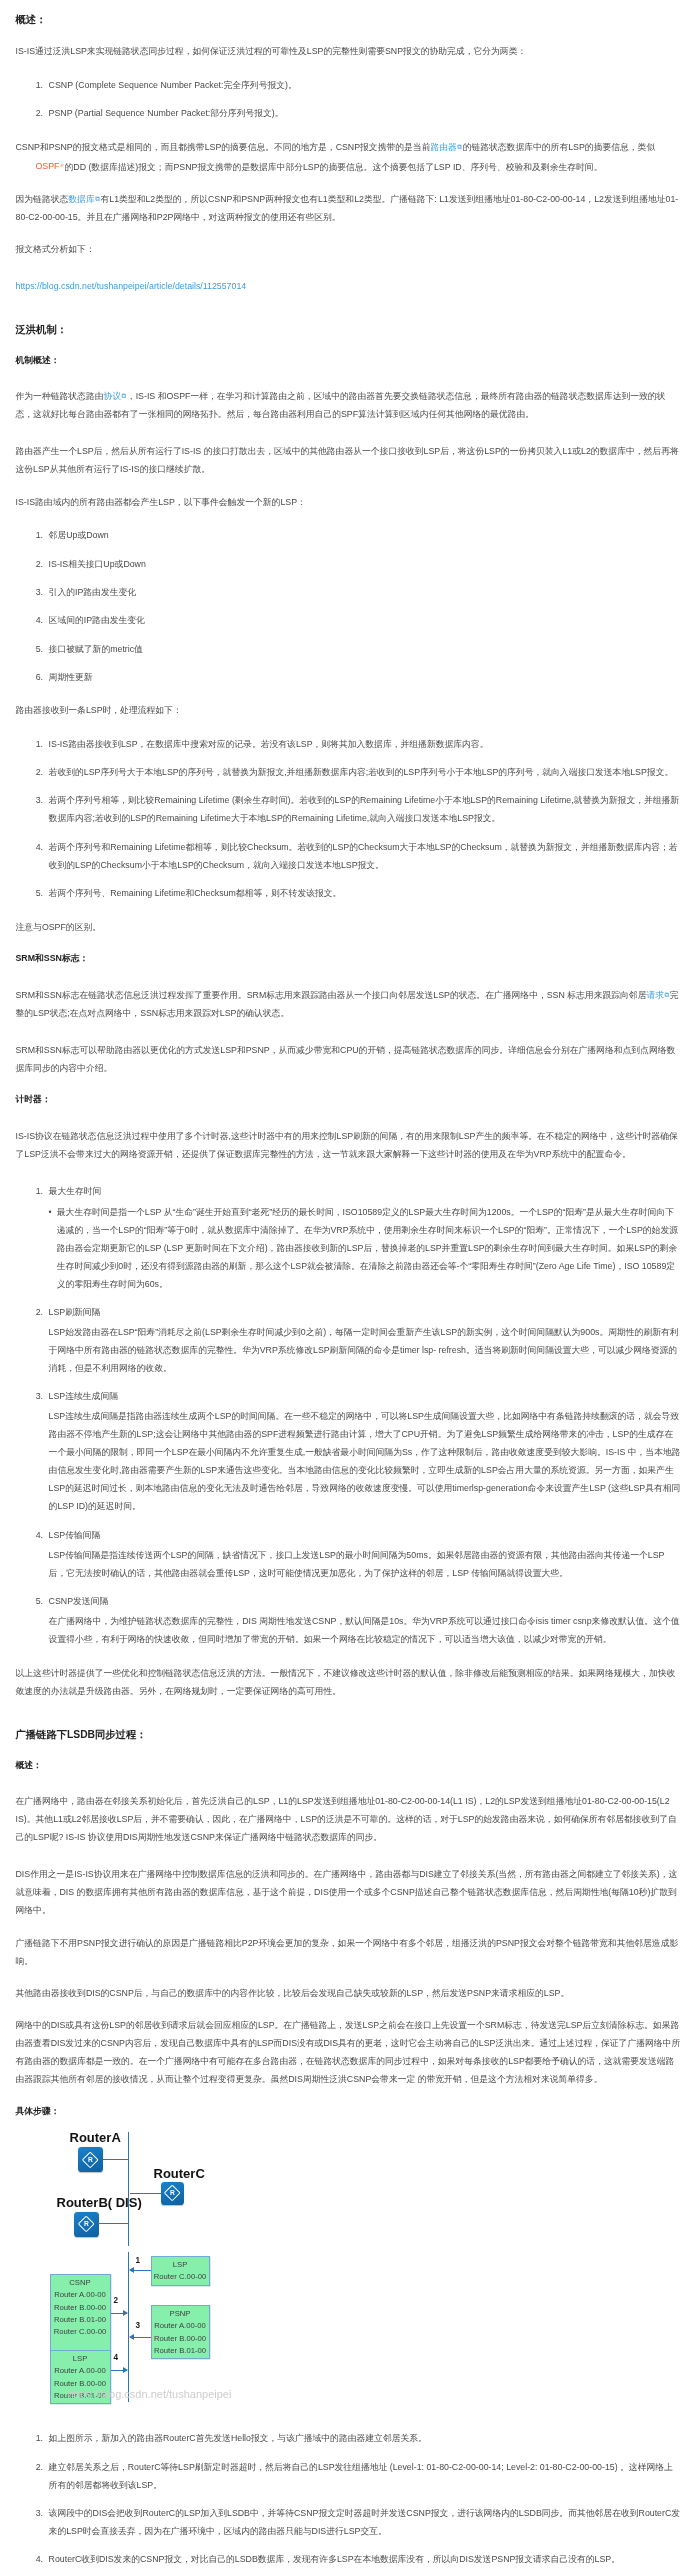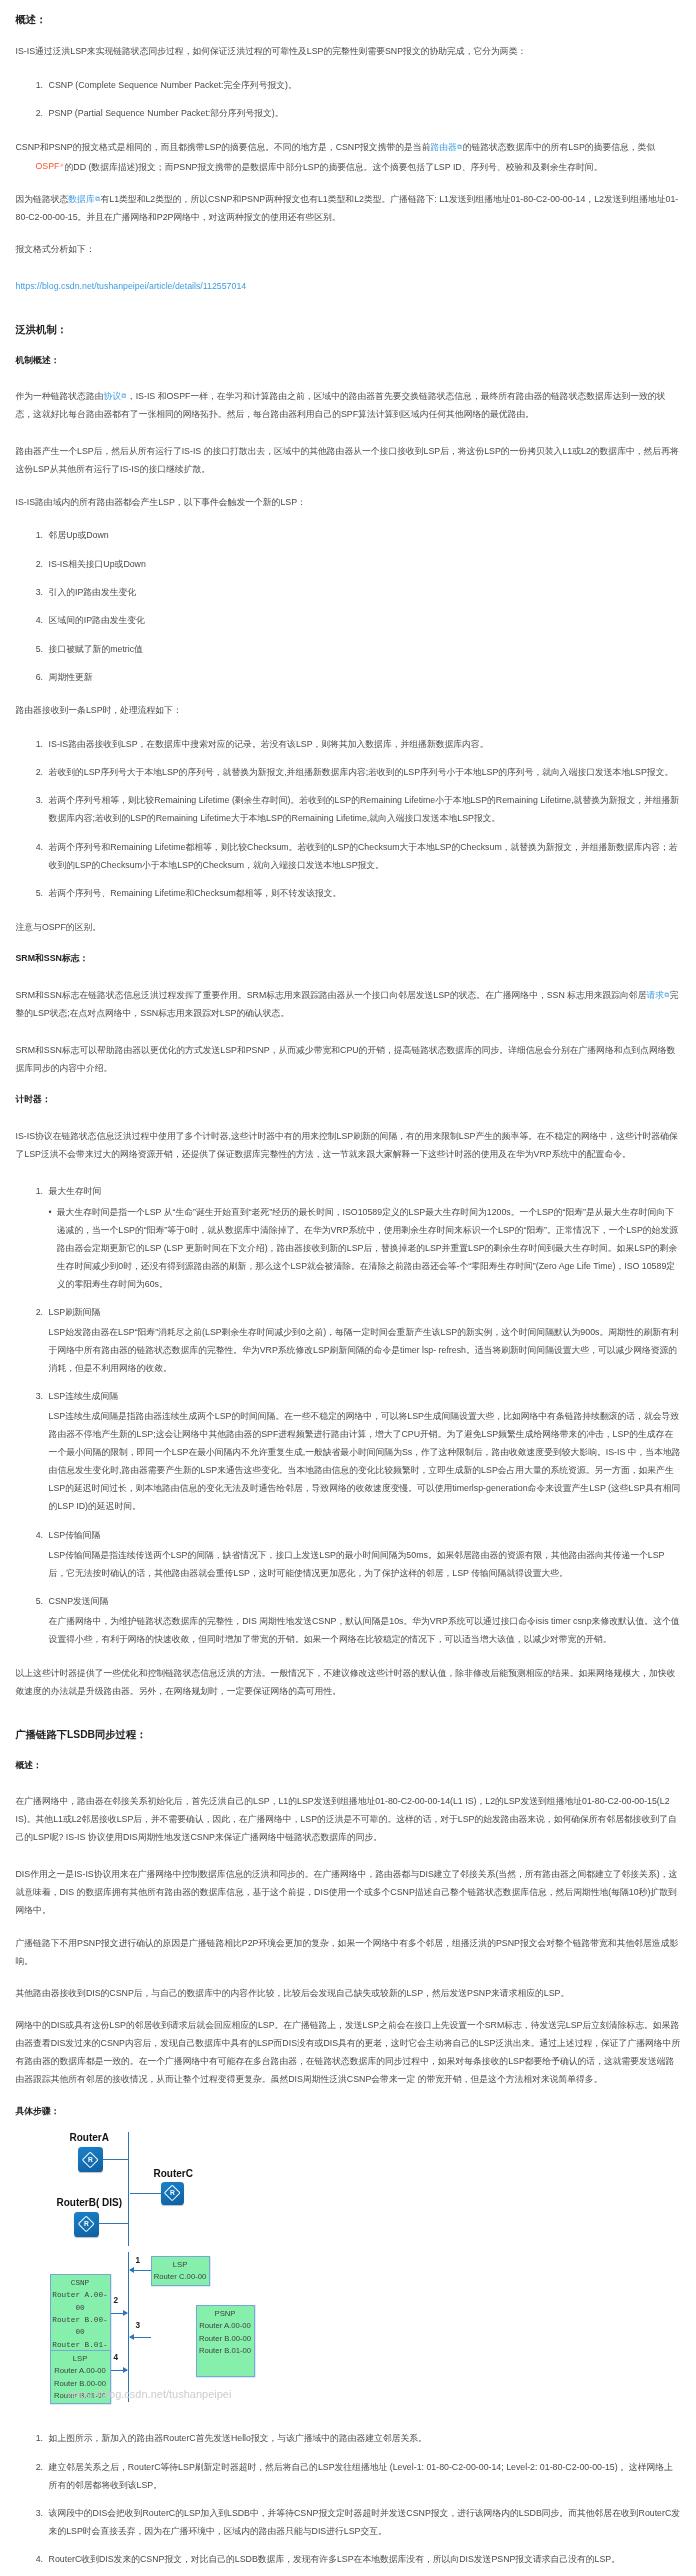--- a/index.html
+++ b/index.html
@@ -33,21 +33,21 @@
   .d1 { --c:#2e75b6; height: 282px; }
   .vline { position: absolute; width: 1.5px; background: var(--c); }
   .hline { position: absolute; height: 1.5px; background: var(--c); }
   .arr { position: absolute; height: 1px; background: var(--c); }
   .arr-r::after { content:""; position:absolute; right:-1px; top:-2.6px;
     border-left:5.2px solid var(--c); border-top:3.1px solid transparent; border-bottom:3.1px solid transparent; }
   .arr-l::before { content:""; position:absolute; left:-1px; top:-2.6px;
     border-right:5.2px solid var(--c); border-top:3.1px solid transparent; border-bottom:3.1px solid transparent; }
   .seq-num { position: absolute; font-weight: bold; color: #1a1a1a; font-size: 8.2px; line-height: 10.3px; }
 
-  .r-label { position: absolute; font-weight: bold; color: #111; font-size: 10px; line-height: 10.3px; white-space: nowrap; }
+  .r-label { position: absolute; font-weight: bold; color: #111; font-size: 13px; line-height: 10.3px; white-space: nowrap; }
   .r-icon { position: absolute; width: 25px; height: 25px; border-radius: 3.6px;
     background: linear-gradient(160deg,#1b82cc,#0e5f9e); display:flex; align-items:center; justify-content:center;
     box-shadow: 0 0.5px 1px rgba(0,0,0,.25); }
   .r-icon .dia { width: 12.4px; height: 12.4px; border: 1px solid #fff; transform: rotate(45deg);
     display:flex; align-items:center; justify-content:center; border-radius:1.5px; }
   .r-icon .dia span { transform: rotate(-45deg); color:#fff; font-size: 6.7px; font-weight: bold; }
 
   .msg-box { position: absolute; background:#86efac; border: 1px solid #74a9d6; color:#3f3f3f;
     font-size: 7.7px; line-height: 12.4px; text-align: center; padding-top: 2.1px;
     box-shadow: 0.5px 0.5px 0 #b9d3ea; }
@@ -168,33 +168,33 @@
 
   <div class="vline" style="left:112px;top:120px;height:150px;"></div>
 
   <div class="seq-num" style="left:120px;top:124px;">1</div>
   <div class="arr arr-l" style="left:114px;top:138px;width:21px;"></div>
   <div class="msg-box" style="left:135px;top:124px;width:59px;height:30px;">
     <span class="bt">LSP</span>
     <span class="bt">Router C.00-00</span>
   </div>
 
-  <div class="msg-box" style="left:34px;top:142px;width:61px;height:78px;font-family:Liberation Mono, monospace;">
+  <div class="msg-box" style="left:34px;top:142px;width:61px;height:78px;">
     <span class="bt">CSNP</span>
     <span class="bt">Router A.00-00</span>
     <span class="bt">Router B.00-00</span>
     <span class="bt">Router B.01-00</span>
     <span class="bt">Router C.00-00</span>
   </div>
   <div class="seq-num" style="left:98px;top:164px;">2</div>
   <div class="arr arr-r" style="left:95px;top:181px;width:16.5px;"></div>
 
   <div class="seq-num" style="left:120px;top:189px;">3</div>
   <div class="arr arr-l" style="left:114px;top:205px;width:21px;"></div>
-  <div class="msg-box" style="left:135px;top:173px;width:59px;height:72px;margin-left:45px;">
+  <div class="msg-box" style="left:135px;top:173px;width:59px;height:54px;">
     <span class="bt">PSNP</span>
     <span class="bt">Router A.00-00</span>
     <span class="bt">Router B.00-00</span>
     <span class="bt">Router B.01-00</span>
   </div>
 
   <div class="msg-box" style="left:34px;top:218px;width:61px;height:54px;">
     <span class="bt">LSP</span>
     <span class="bt">Router A.00-00</span>
     <span class="bt">Router B.00-00</span>

